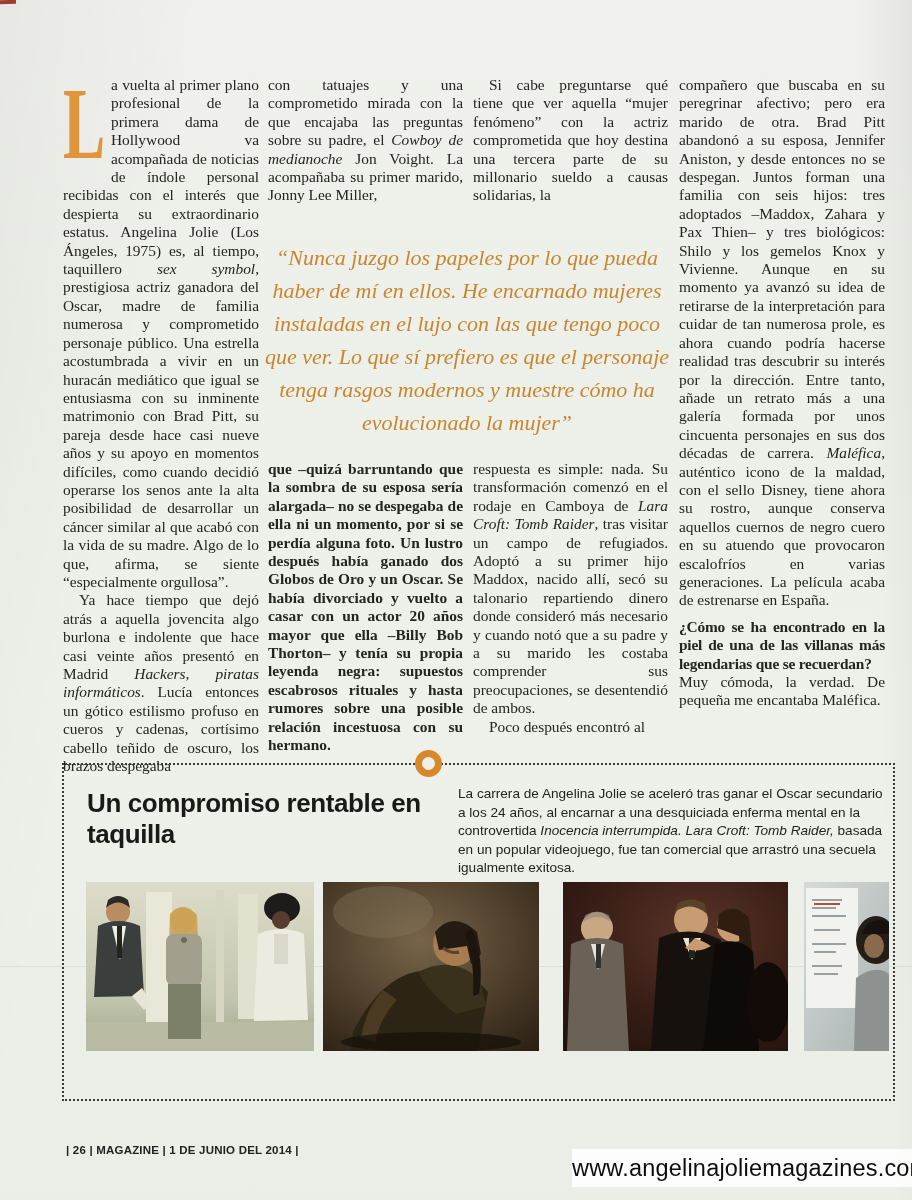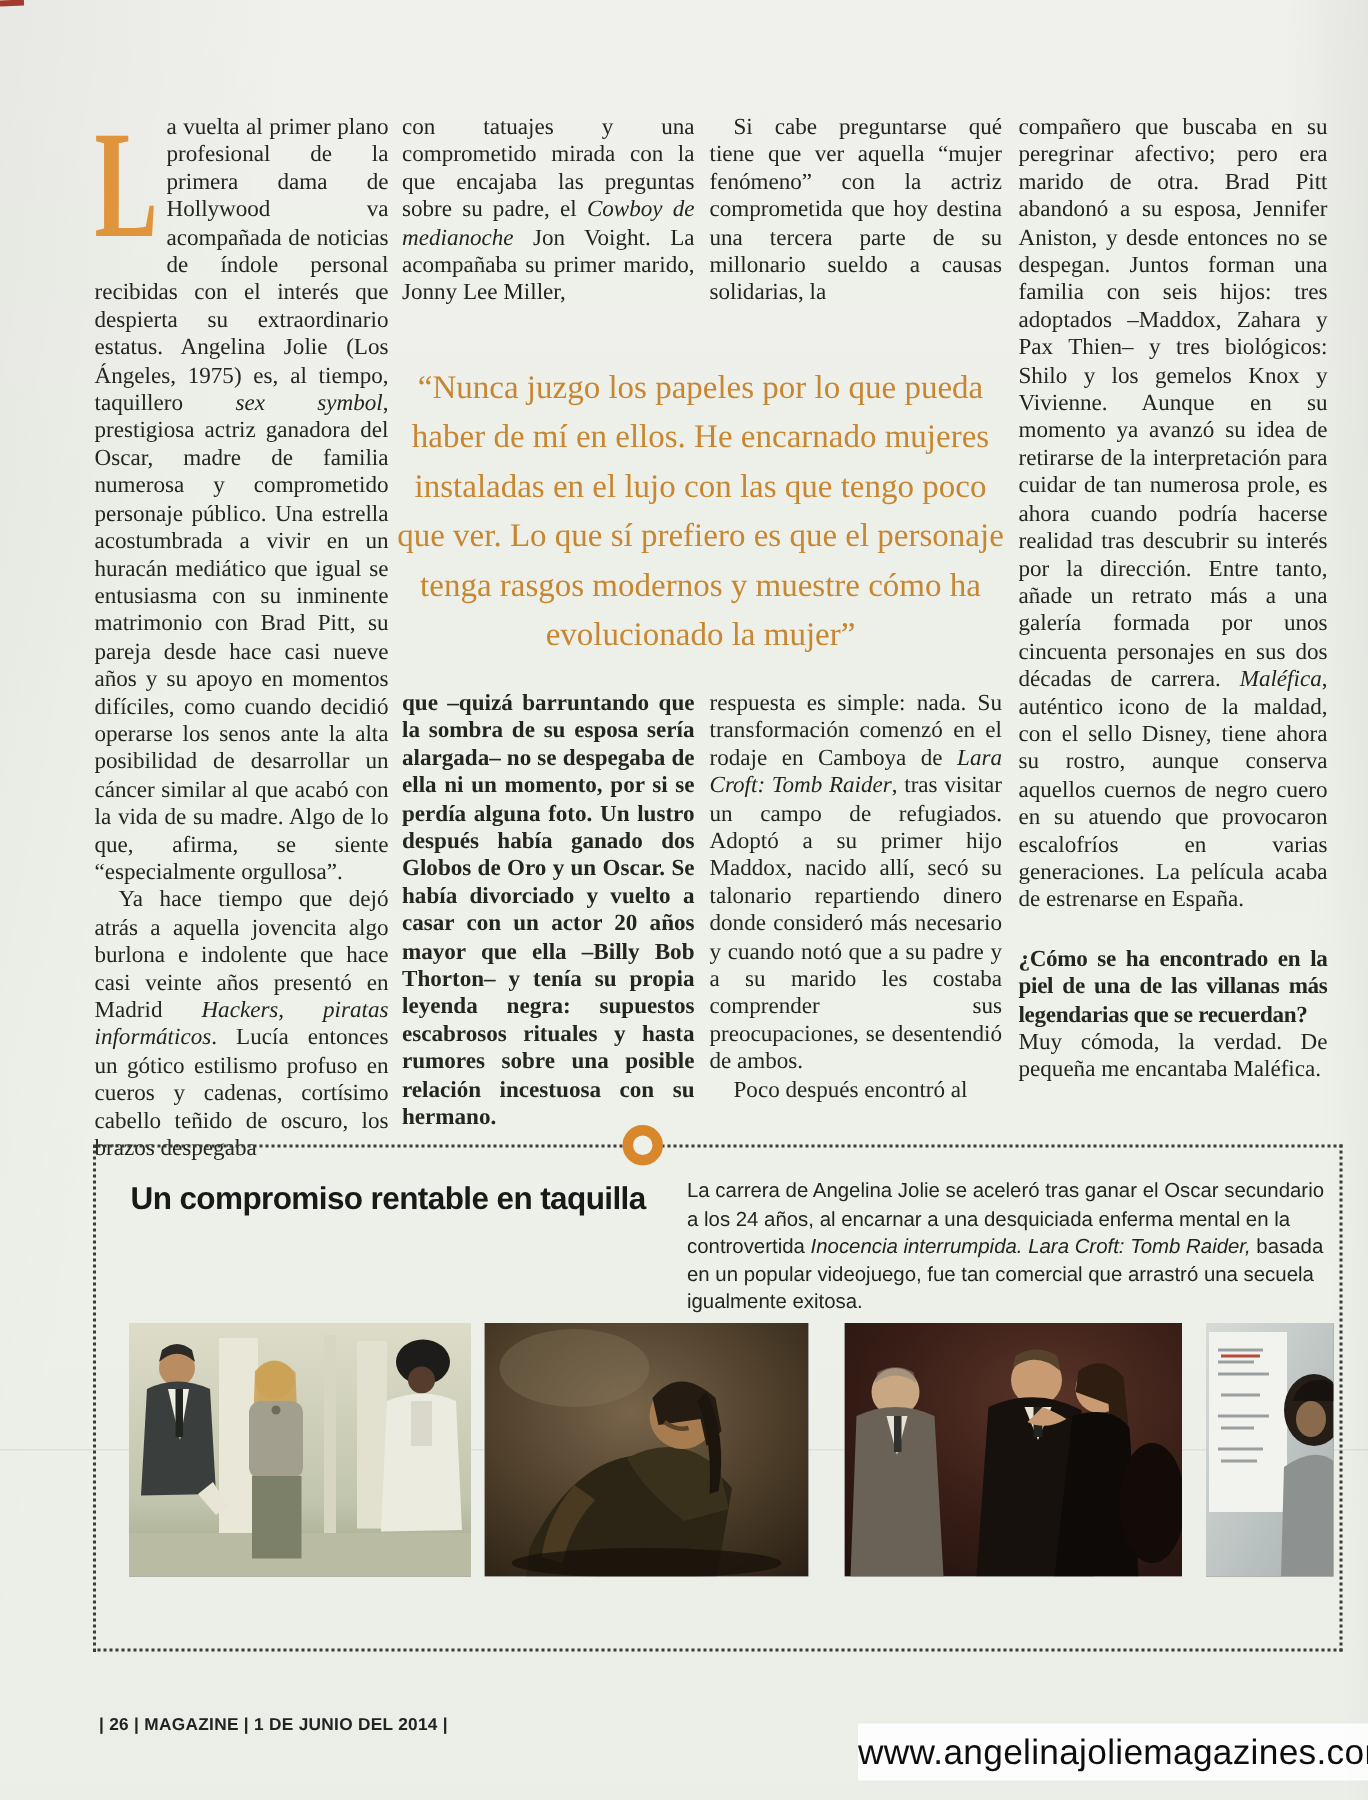--- a/index.html
+++ b/index.html
@@ -11,51 +11,51 @@
       linear-gradient(268deg, rgba(0,0,0,.05), rgba(0,0,0,0) 6%),
       linear-gradient(180deg,#f0f1ec 0%,#edefe9 30%,#eef0ea 60%,#ebede7 100%);
     font-family:"Liberation Serif",serif;color:#242420;
   }
   .crease{position:absolute;left:0;width:100%;height:1px;background:rgba(0,0,0,.06);}
   #scan-artifact{position:absolute;left:0;top:0;width:16px;height:4px;background:#a23b2e;transform:rotate(-2deg);}
   
   .col{position:absolute;font-size:15.4px;line-height:18.4px;text-align:justify;}
   .col p{margin:0;}
   .para.indent{text-indent:16px;}
-  .para.question{margin-top:21px;font-weight:bold;letter-spacing:-.2px;}
+  .para.question{margin-top:8px;font-weight:bold;letter-spacing:-.2px;}
   .r-i{font-style:italic;}
   .r-bi{font-weight:normal;font-style:italic;}
   #col1{left:63px;top:76px;width:196px;}
   #col2-top{left:268px;top:76px;width:195px;}
   #col3-top{left:473px;top:76px;width:195px;}
   #col4{left:679px;top:76px;width:206px;}
   #col2-bottom{left:268px;top:460px;width:195px;font-weight:bold;}
   #col3-bottom{left:473px;top:460px;width:195px;}
   .dropcap{
     float:left;width:37px;height:90px;margin:5px 11px 0 0;
     font:bold 102px/86px "Liberation Serif",serif;color:#e0943c;
     transform:scaleX(.62);transform-origin:0 0;
   }
   #pull-quote{
     position:absolute;left:260px;top:241px;width:414px;
-    font-size:22px;line-height:33px;text-align:center;
+    font-style:italic;font-size:22px;line-height:33px;text-align:center;
     color:#c7862f;
   }
   
   #feature-box{
     position:absolute;left:62px;top:763px;width:829px;height:334px;
     border:2px dotted #3a3a38;
   }
   #feature-ring{
     position:absolute;left:351px;top:-15px;width:13px;height:13px;
     border:7px solid #d8882b;border-radius:50%;background:#eef0ea;
   }
   #feature-title{
     position:absolute;left:23px;top:23px;width:400px;
-    font-family:"Liberation Sans",sans-serif;font-weight:bold;font-size:21px;
+    font-family:"Liberation Sans",sans-serif;font-weight:bold;font-size:26px;
     letter-spacing:-.4px;color:#191917;
   }
   #feature-text{
     position:absolute;left:394px;top:20px;width:426px;
     font-family:"Liberation Sans",sans-serif;font-size:13.6px;line-height:18.6px;color:#23231f;
   }
   #photo-strip{position:absolute;left:0;top:117px;width:100%;height:169px;}
   .still{position:absolute;top:0;height:169px;overflow:hidden;background:#777;}
   .still svg{display:block;}
   #still-1{left:22px;width:228px;}

